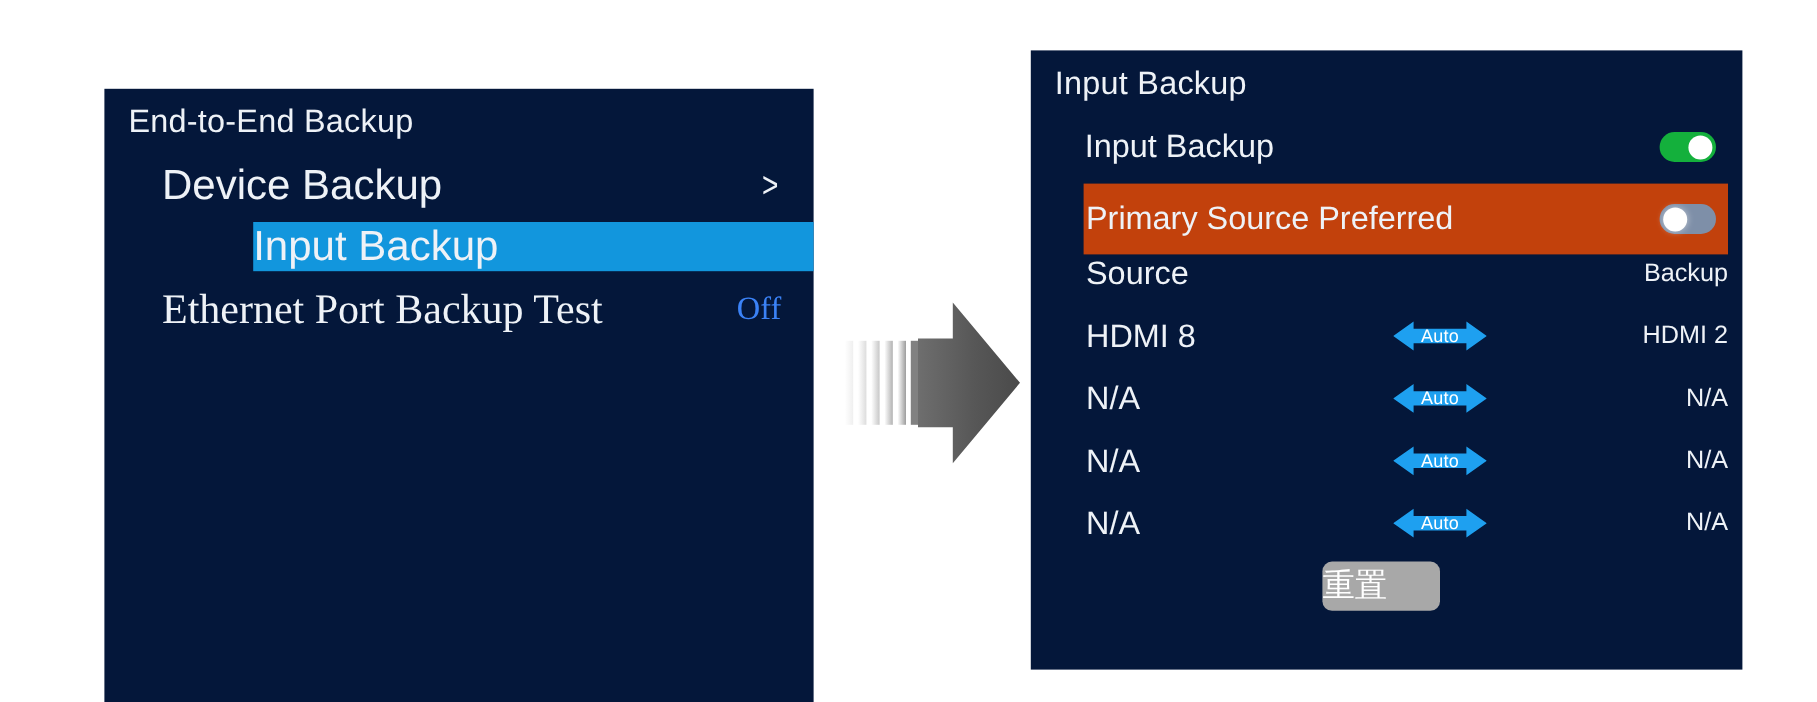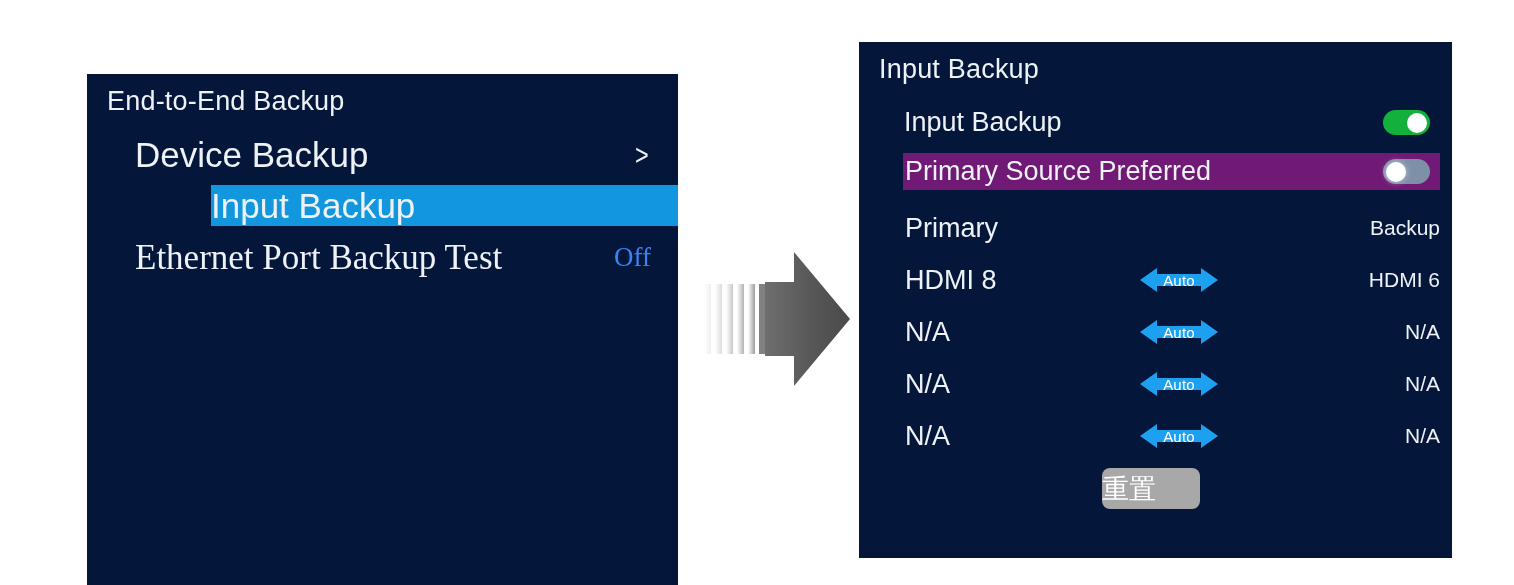--- a/index.html
+++ b/index.html
@@ -82,22 +82,22 @@
     position: absolute;
     display: flex;
     align-items: center;
     box-sizing: border-box;
   }
   #r-row-input-backup {
     left: 37px; top: 60px; width: 544px; height: 41px;
     padding: 0 10px 0 8px;
   }
   #r-row-primary-pref {
-    left: 44px; top: 111px; width: 537px; height: 37px;
-    background: #701a75;
+    left: 44px; top: 111px; width: 537px; height: 59px;
+    background: #c2410c;
     padding: 0 10px 0 2px;
   }
   .r-row .r-label {
     font-size: 27px;
     color: #eef2f7;
     white-space: nowrap;
     flex: 1 1 auto;
   }
 
   
@@ -136,21 +136,21 @@
   }
   .t-col-primary {
     width: 235px;
     font-size: 27px;
     color: #eef2f7;
     white-space: nowrap;
   }
   .t-col-mid {
     width: 120px;
     display: flex;
-    justify-content: flex-start;
+    justify-content: center;
     align-items: center;
   }
   .t-col-backup {
     width: 180px;
     font-size: 21px;
     color: #eef2f7;
     white-space: nowrap;
     text-align: right;
     padding-left: 54px;
     box-sizing: border-box;
@@ -270,36 +270,36 @@
   <div class="r-row" id="r-row-primary-pref">
     <span class="r-label">Primary Source Preferred</span>
     <span class="toggle off">
       <span class="knob"></span>
     </span>
   </div>
 
   <div id="source-table">
 
     <div class="t-row t-head">
-      <span class="t-col-primary">Primary</span>
+      <span class="t-col-primary">Source</span>
       <span class="t-col-mid"></span>
       <span class="t-col-backup">Backup</span>
     </div>
 
     <div class="t-row">
       <span class="t-col-primary">HDMI 8</span>
       <span class="t-col-mid">
         <span class="auto-badge">
           <svg width="78" height="30" viewBox="0 0 78 30" xmlns="http://www.w3.org/2000/svg">
             <path d="M0 15 L17 3 V9 H61 V3 L78 15 L61 27 V21 H17 V27 Z" fill="#1ea0f0"></path>
           </svg>
           <span class="auto-text">Auto</span>
         </span>
       </span>
-      <span class="t-col-backup">HDMI 6</span>
+      <span class="t-col-backup">HDMI 2</span>
     </div>
 
     <div class="t-row">
       <span class="t-col-primary">N/A</span>
       <span class="t-col-mid">
         <span class="auto-badge">
           <svg width="78" height="30" viewBox="0 0 78 30" xmlns="http://www.w3.org/2000/svg">
             <path d="M0 15 L17 3 V9 H61 V3 L78 15 L61 27 V21 H17 V27 Z" fill="#1ea0f0"></path>
           </svg>
           <span class="auto-text">Auto</span>

